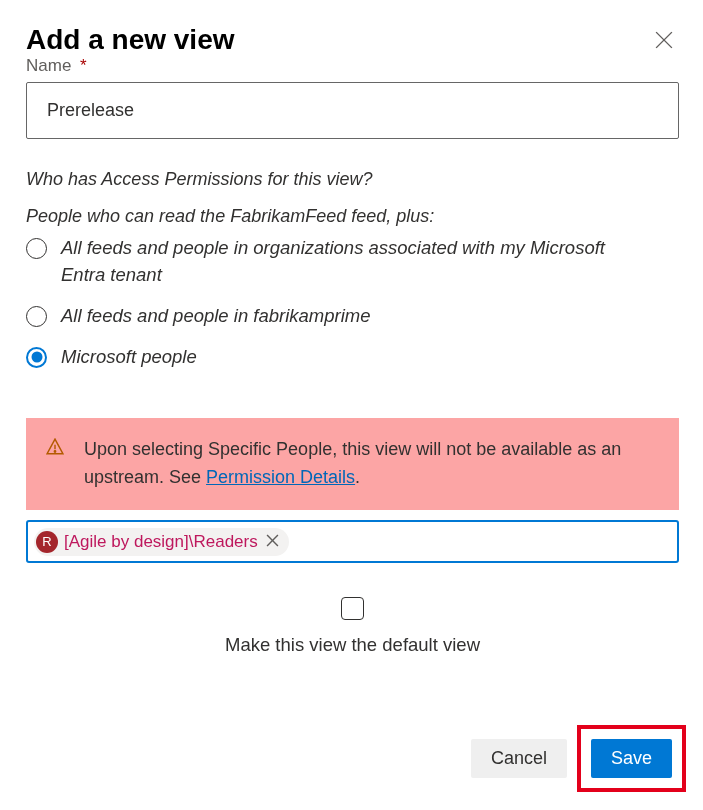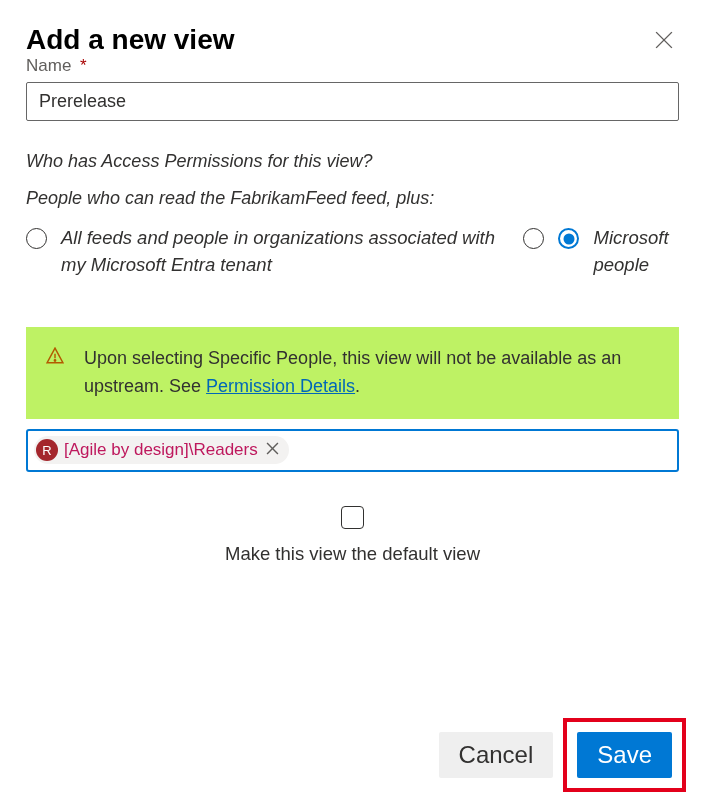--- a/index.html
+++ b/index.html
@@ -33,44 +33,44 @@
     .field-label {
       font-size: 17px;
       color: #605e5c;
       margin-bottom: 6px;
       display: inline-block;
       font-weight: 400;
     }
     .required-star { color: #a80000; margin-left: 4px; }
     .text-input {
       width: 653px;
-      height: 39px;
-      padding: 8px 12px;
+      height: 57px;
+      padding: 8px 20px;
       font-size: 18px;
       color: #323130;
       border: 1px solid #666;
       border-radius: 2px;
       background: #fff;
       font-family: inherit;
     }
     .section-gap { margin-top: 28px; font-style: italic; }
     .question-line {
       font-size: 18px;
       color: #323130;
       line-height: 1.4;
       font-weight: 400;
     }
     .sub-line {
       font-size: 18px;
       color: #323130;
       margin-top: 14px;
-      margin-bottom: 16px;
-      font-weight: 400;
-    }
-    .radio-group { display: flex; flex-direction: row; gap: 14px; }
+      margin-bottom: 8px;
+      font-weight: 400;
+    }
+    .radio-group { display: flex; flex-direction: column; gap: 14px; }
     .radio-row {
       display: flex;
       align-items: flex-start;
       gap: 14px;
       cursor: pointer;
       max-width: 620px;
     }
     .radio-circle {
       flex: 0 0 21px;
       width: 21px;
@@ -95,21 +95,21 @@
     }
     .radio-label {
       font-size: 18.5px;
       color: #323130;
       line-height: 1.45;
       font-weight: 400;
     }
     .warning-box {
       margin-top: 48px;
       width: 653px;
-      background: #bef264;
+      background: #fca5a5;
       padding: 18px 20px 18px 20px;
       display: flex;
       gap: 20px;
       align-items: flex-start;
     }
     .warning-icon {
       flex: 0 0 auto;
       color: #b35a00;
       margin-top: 2px;
     }
@@ -203,21 +203,21 @@
     }
     .footer-row {
       position: absolute;
       bottom: 18px;
       right: 17px;
       display: flex;
       gap: 10px;
       align-items: center;
     }
     .btn {
-      font-size: 24px;
+      font-size: 18px;
       font-family: inherit;
       padding: 9px 20px;
       border-radius: 2px;
       cursor: pointer;
       border: none;
     }
     .btn-secondary {
       background: #efefef;
       color: #323130;
     }
@@ -259,20 +259,21 @@
   <div class="question-line">Who has Access Permissions for this view?</div>
   <div class="sub-line">People who can read the FabrikamFeed feed, plus:</div>
 
   <div class="radio-group">
     <div class="radio-row">
       <div class="radio-circle"></div>
       <div class="radio-label">All feeds and people in organizations associated with my Microsoft Entra tenant</div>
     </div>
     <div class="radio-row">
       <div class="radio-circle"></div>
+      <div class="radio-label">All feeds and people in fabrikamprime</div>
     </div>
     <div class="radio-row selected">
       <div class="radio-circle"></div>
       <div class="radio-label">Microsoft people</div>
     </div>
   </div>
 </div>
 
 <div class="warning-box">
   <span class="warning-icon">

